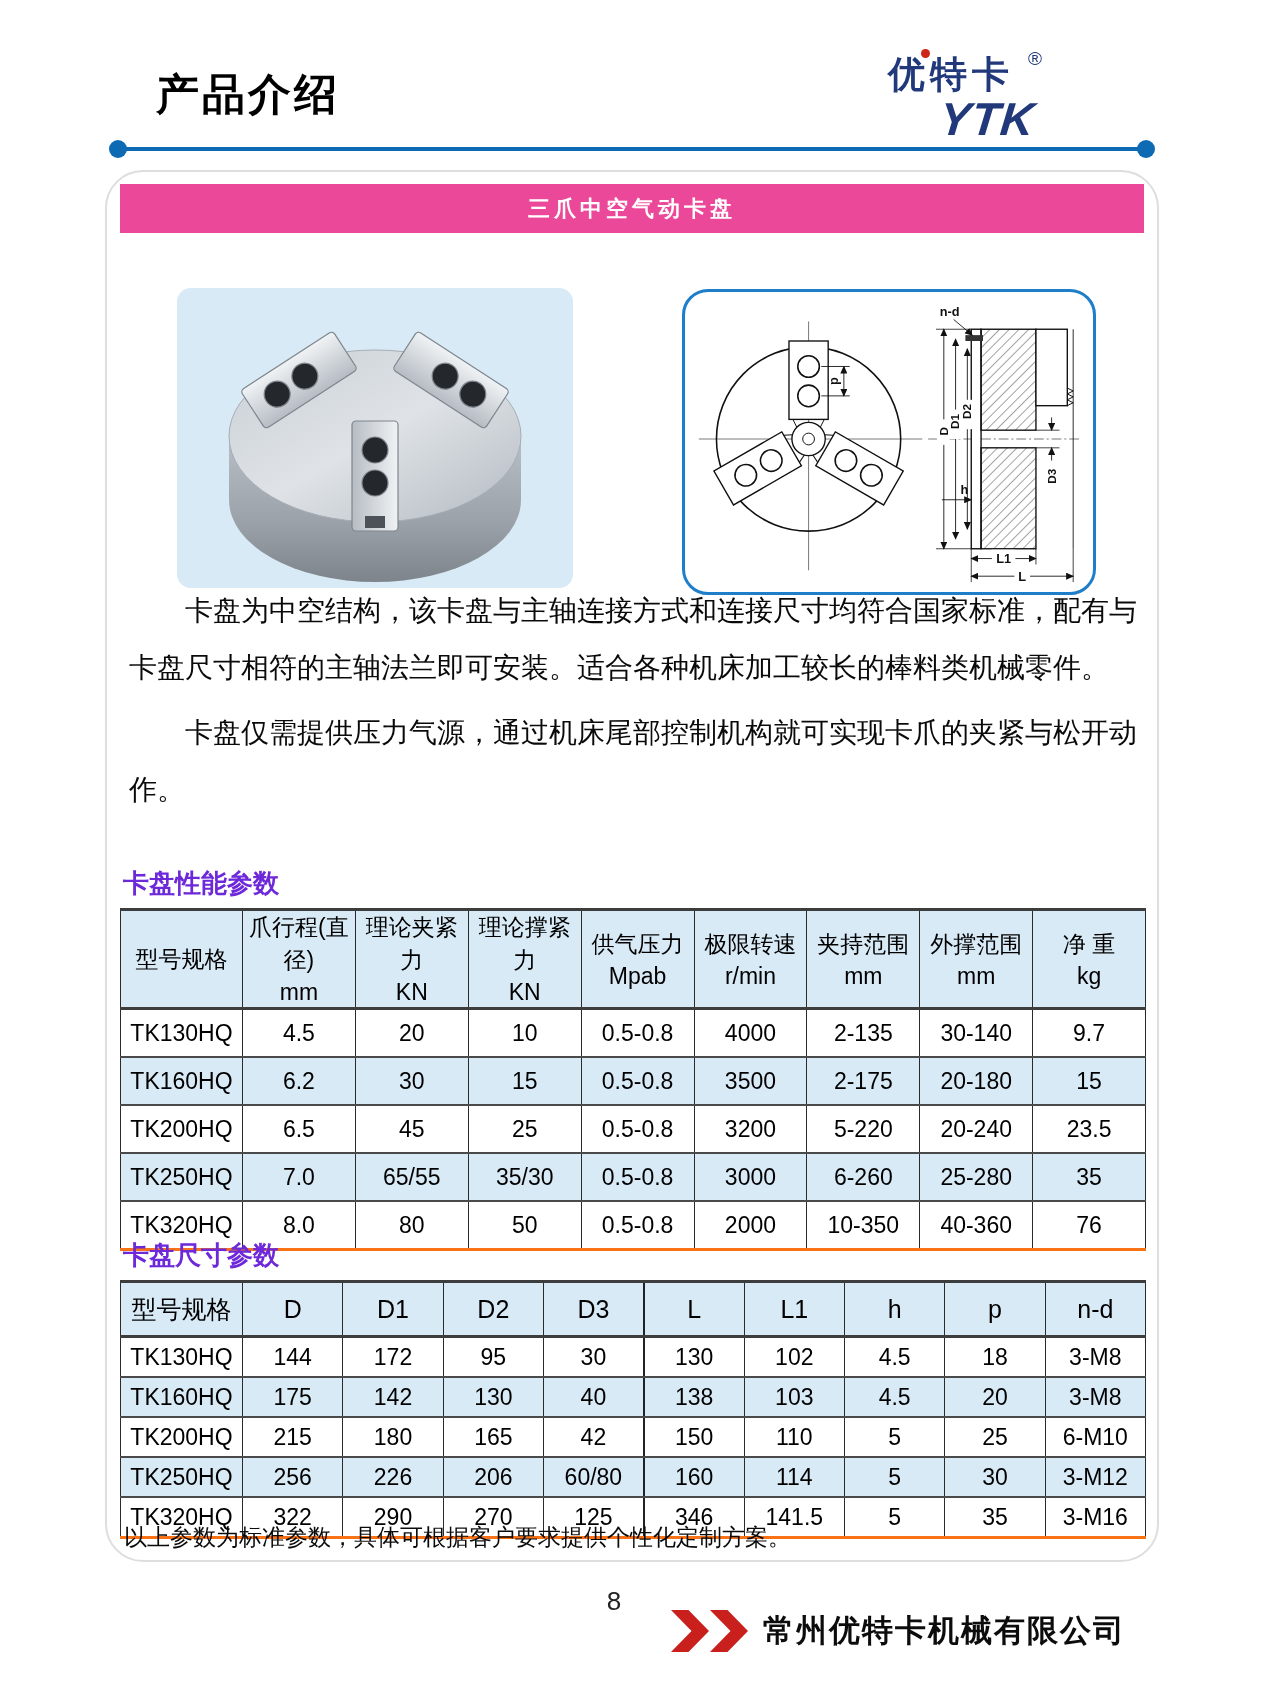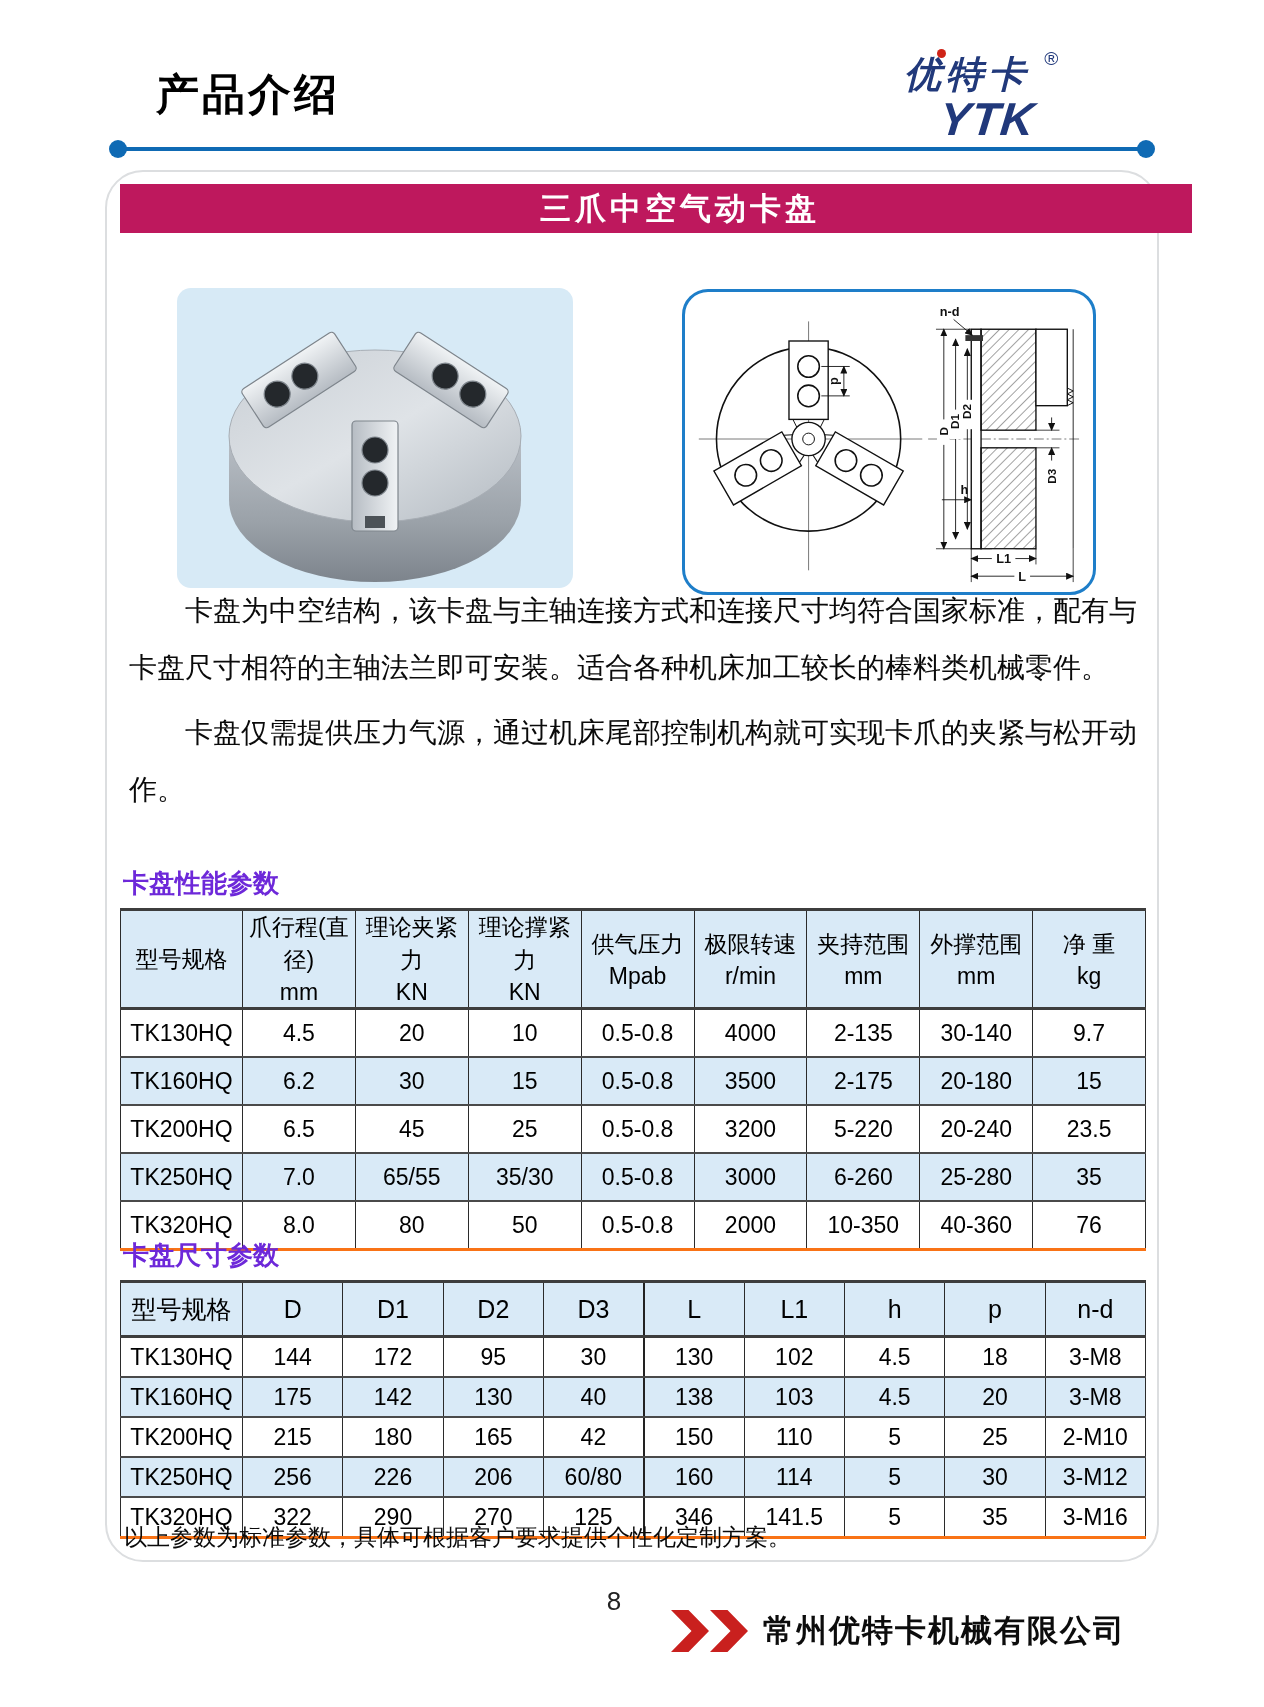--- a/index.html
+++ b/index.html
@@ -3,37 +3,37 @@
 <meta charset="utf-8">
 <style>
   html,body{margin:0;padding:0;background:#fff;}
   .page{position:relative;width:1228px;height:1707px;background:#ffffff;
         font-family:"Liberation Sans",sans-serif;overflow:hidden;color:#000;}
 
   
   .page-title{position:absolute;left:156px;top:66px;font-size:43px;font-weight:600;
               letter-spacing:3px;color:#000;}
   .logo{position:absolute;left:888px;top:48px;width:270px;height:100px;}
-  .logo-top{position:relative;margin-left:16px;font-style:italic;}
+  .logo-top{position:relative;margin-left:0;}
   .logo-cn{font-size:37px;font-weight:bold;color:#21397b;letter-spacing:5px;}
   .logo-reg{font-size:19px;color:#21397b;vertical-align:22px;margin-left:14px;}
   .logo-reddot{position:absolute;left:33px;top:1px;width:9px;height:9px;border-radius:50%;
                background:#cf2418;}
   .logo-ytk{position:relative;margin-left:52px;margin-top:-8px;font-size:46px;font-weight:bold;
             font-style:italic;color:#21397b;letter-spacing:1px;transform:skewX(-6deg);width:150px;}
   .rule{position:absolute;left:113px;top:147px;width:1038px;height:4px;background:#0f6ab4;}
   .rule .dot{position:absolute;top:-7px;width:18px;height:18px;border-radius:50%;background:#0f6ab4;}
   .dot-l{left:-4px;}.dot-r{right:-4px;}
 
   
   .card{position:absolute;left:105px;top:170px;width:1050px;height:1388px;background:#fff;
         border:2px solid #dcdee0;border-radius:38px;}
-  .banner{position:absolute;left:13px;top:12px;width:1024px;height:49px;background:#be185d;
-          color:#fff;font-size:31px;font-weight:bold;letter-spacing:4px;
-          display:flex;align-items:center;justify-content:center;padding-left:48px;}
+  .banner{position:absolute;left:13px;top:12px;width:1024px;height:49px;background:#ec4899;
+          color:#fff;font-size:22px;font-weight:bold;letter-spacing:4px;
+          display:flex;align-items:center;justify-content:center;}
 
   .photo-box{position:absolute;left:70px;top:116px;width:396px;height:300px;background:#d7eaf6;
              border-radius:14px;overflow:hidden;}
   .drawing-box{position:absolute;left:575px;top:117px;width:408px;height:300px;background:#fff;
                border:3px solid #1e7ec9;border-radius:26px;overflow:hidden;}
 
   .desc{position:absolute;left:14px;top:402px;width:1024px;font-size:28px;line-height:57px;
         color:#0a0a0a;}
   .desc p{margin:8px;text-indent:2em;}
   .desc p + p{margin-top:4px;}
@@ -392,21 +392,21 @@
         <tr>
           <td>TK200HQ</td>
             <td>215</td>
             <td>180</td>
             <td>165</td>
             <td>42</td>
             <td>150</td>
             <td>110</td>
             <td>5</td>
             <td>25</td>
-            <td>2-M10</td>
+            <td>6-M10</td>
         </tr>
         <tr>
           <td>TK250HQ</td>
             <td>256</td>
             <td>226</td>
             <td>206</td>
             <td>60/80</td>
             <td>160</td>
             <td>114</td>
             <td>5</td>

